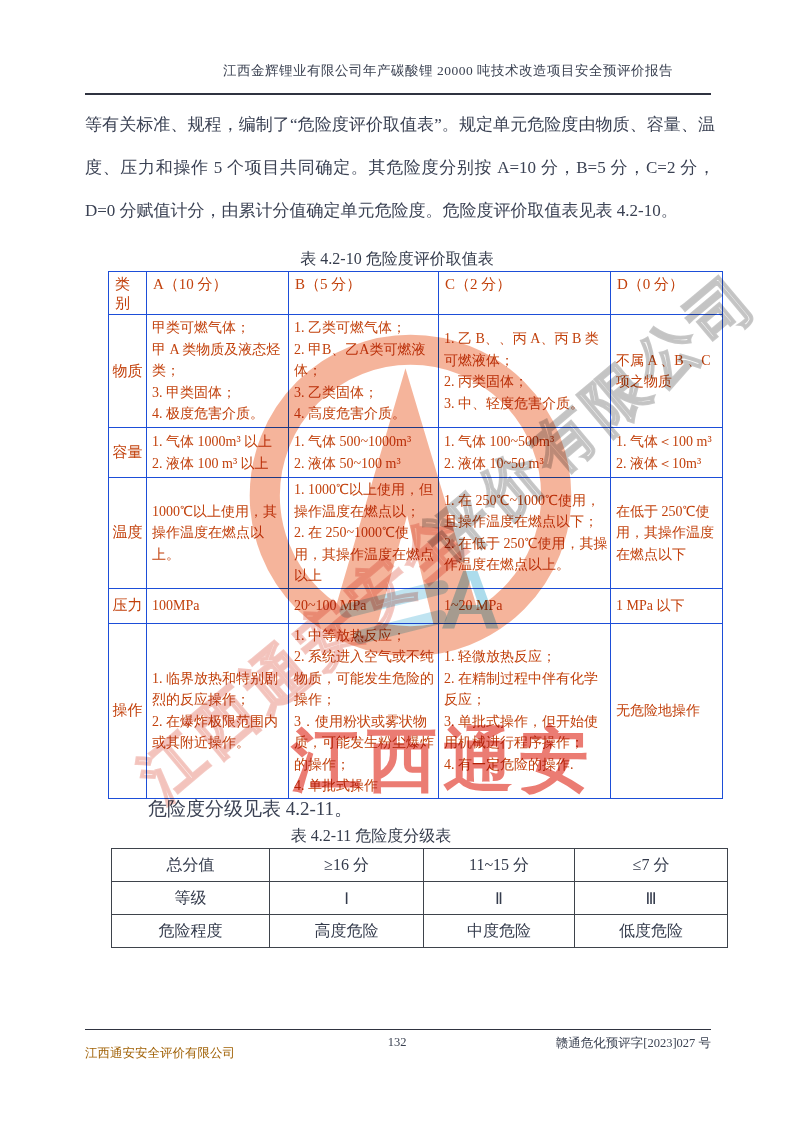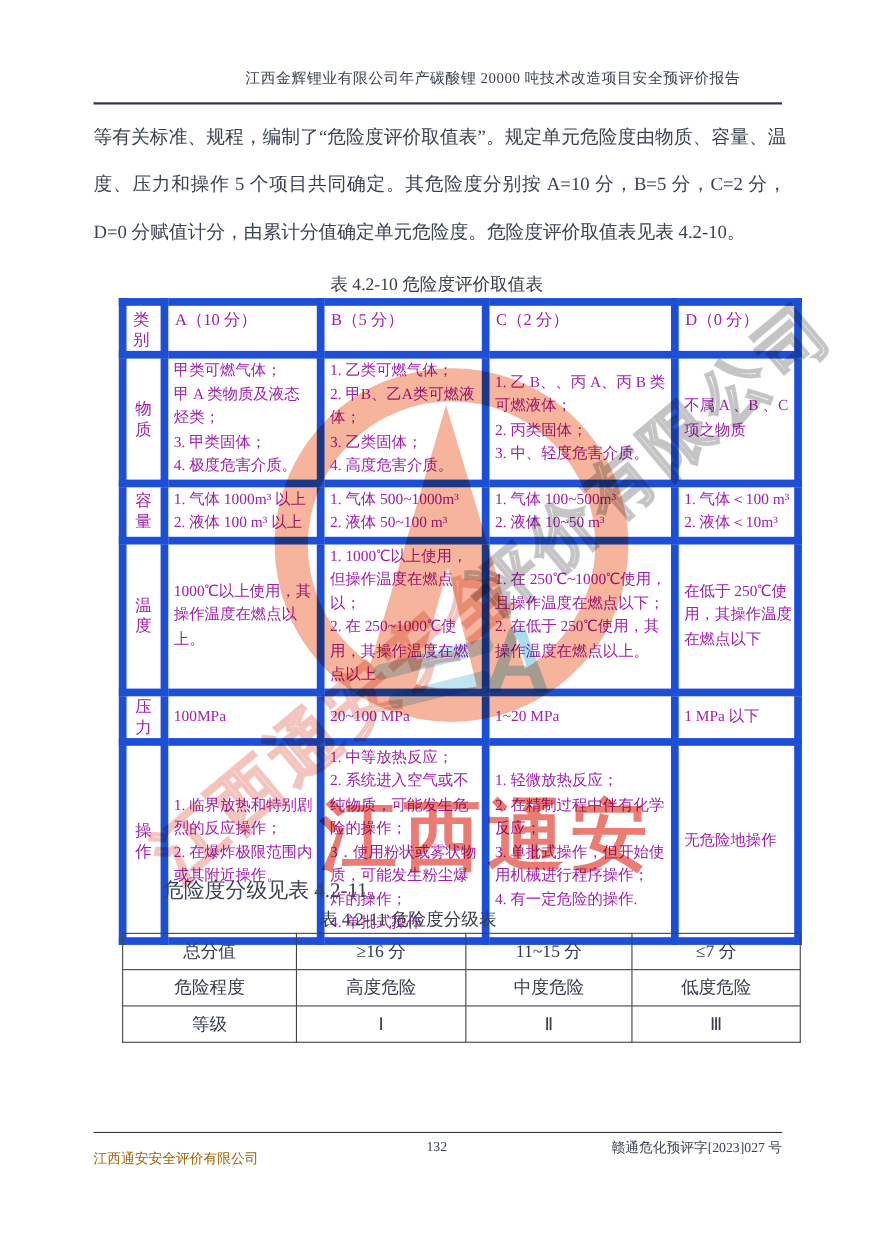--- a/index.html
+++ b/index.html
@@ -38,21 +38,21 @@
     position: absolute; top: 249px; left: 0; width: 794px;
     text-align: center; font-size: 16px; color: #353c4c;
   }
   .t2-title {
     position: absolute; top: 826px; left: 0; width: 742px;
     text-align: center; font-size: 16px; color: #353c4c;
   }
   
   table { border-collapse: collapse; table-layout: fixed; background: transparent; }
   .tbl1 { position: absolute; left: 108px; top: 271px; width: 614px; border: 1.5px solid #3e434b; }
-  .tbl1 td { border: 7px solid #1d4ed8; color: #a21caf; }
+  .tbl1 td { border: 1px solid #1d4ed8; color: #c2410c; }
   .tbl1 td.hcell { vertical-align: top; font-size: 15px; padding: 3px 4px 0 6px; }
   .tbl1 td.lab  { text-align: center; vertical-align: middle; font-size: 15px; padding: 0 2px; }
   .tbl1 td.cell {
     vertical-align: middle; font-size: 14px; line-height: 21.5px;
     padding: 1px 2px 1px 5px; white-space: pre-line;
   }
   tr.r-head { height: 43px; }
   tr.r-wz  { height: 113px; }
   tr.r-rl  { height: 50px; }
   tr.r-wd  { height: 102px; }
@@ -200,30 +200,30 @@
         <col style="width:153px">
     </colgroup>
     <tbody>
         <tr>
       <td>总分值</td>
       <td>≥16 分</td>
       <td>11~15 分</td>
       <td>≤7 分</td>
     </tr>
     <tr>
+      <td>等级</td>
+      <td>Ⅰ</td>
+      <td>Ⅱ</td>
+      <td>Ⅲ</td>
+    </tr>
+    <tr>
       <td>危险程度</td>
       <td>高度危险</td>
       <td>中度危险</td>
       <td>低度危险</td>
-    </tr>
-    <tr>
-      <td>等级</td>
-      <td>Ⅰ</td>
-      <td>Ⅱ</td>
-      <td>Ⅲ</td>
     </tr>
   </tbody>
     </table>
 
   <div class="footer-rule"></div>
   <div class="footer-left">江西通安安全评价有限公司</div>
   <div class="footer-page">132</div>
   <div class="footer-right">赣通危化预评字[2023]027 号</div>
 
   <svg class="wm wm-logo" viewBox="0 0 200 200" aria-hidden="true">

